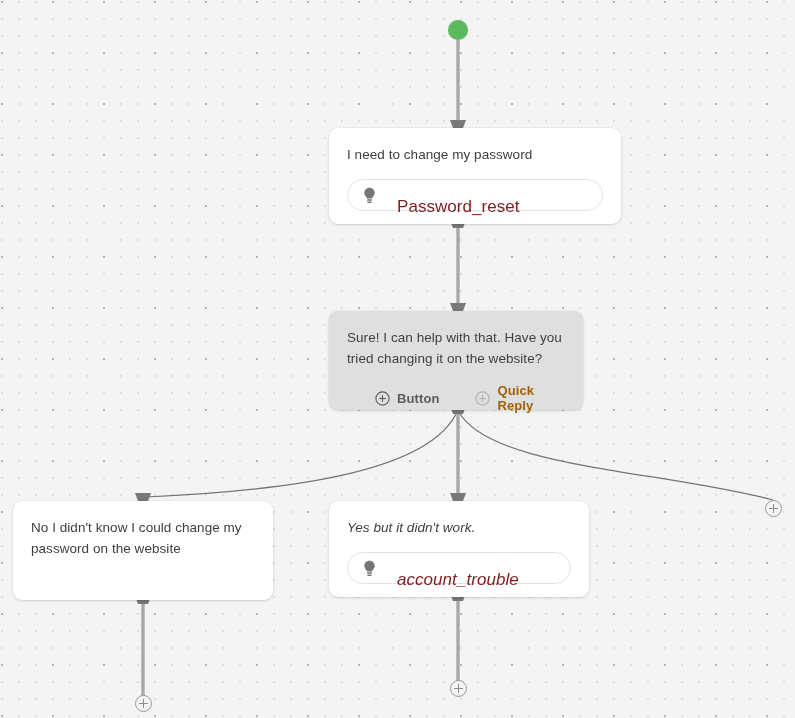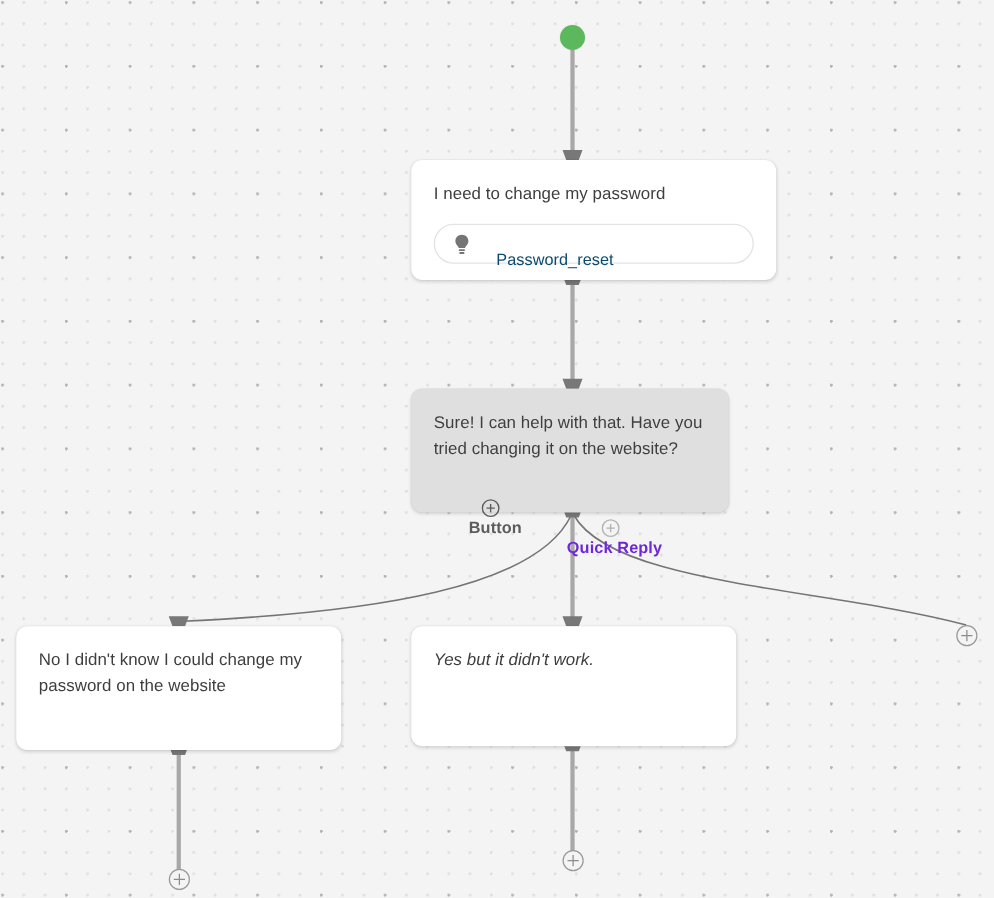--- a/index.html
+++ b/index.html
@@ -99,44 +99,43 @@
     box-sizing: border-box;
   }
   .chip-icon {
     width: 15px;
     height: 17px;
     flex: 0 0 auto;
     display: block;
   }
   .chip-label {
     margin-left: 20px;
-    font-size: 13px;
-    color: #0c4a6e;
+    font-size: 17px;
+    color: #7f1d1d;
     letter-spacing: 0.05px;
     margin-top: 24px;
   }
 
   
   .actions {
     margin-top: 14px;
     display: flex;
     align-items: center;
     padding-left: 28px;
   }
   .action {
     display: flex;
     align-items: center;
     font-size: 13px;
     font-weight: bold;
     letter-spacing: 0.1px;
-    flex-direction: column;
   }
   .action + .action { margin-left: 36px; }
   .action.primary { color: #5c5c5c; }
-  .action.muted   { color: #6d28d9; margin-top: 32px; }
+  .action.muted   { color: #a16207; }
   .action-icon {
     width: 15px; height: 15px;
     margin-right: 7px;
     flex: 0 0 auto;
     display: block;
   }
 
   
   .plus-endpoint {
     position: absolute;
@@ -225,19 +224,27 @@
       </div>
     </div>
   </div>
 
   <div class="node user" style="left:13px; top:501px; width:260px; height:99px;">
     <div class="node-text">No I didn't know I could change my password on the website</div>
   </div>
 
   <div class="node user" style="left:329px; top:501px; width:260px; height:96px;font-style:italic;">
     <div class="node-text">Yes but it didn't work.</div>
+    <div class="chip">
+      <svg class="chip-icon" viewBox="0 0 15 17">
+        <path fill="#757575" d="M7.5 0.8c-3 0-5.2 2.2-5.2 5 0 1.9 1 3.1 1.8 4 .5.6.8 1 .9 1.6h5c.1-.6.4-1 .9-1.6.8-.9 1.8-2.1 1.8-4 0-2.8-2.2-5-5.2-5z"></path>
+        <rect fill="#757575" x="5" y="12.3" width="5" height="1.5" rx="0.6"></rect>
+        <rect fill="#757575" x="5.4" y="14.6" width="4.2" height="1.5" rx="0.7"></rect>
+      </svg>
+      <span class="chip-label">account_trouble</span>
+    </div>
   </div>
 
   <div class="plus-endpoint" style="left:765px; top:500px;"></div>
   <div class="plus-endpoint" style="left:135px; top:695px;"></div>
   <div class="plus-endpoint" style="left:450px; top:680px;"></div>
 
 </div>
 
 </body></html>

